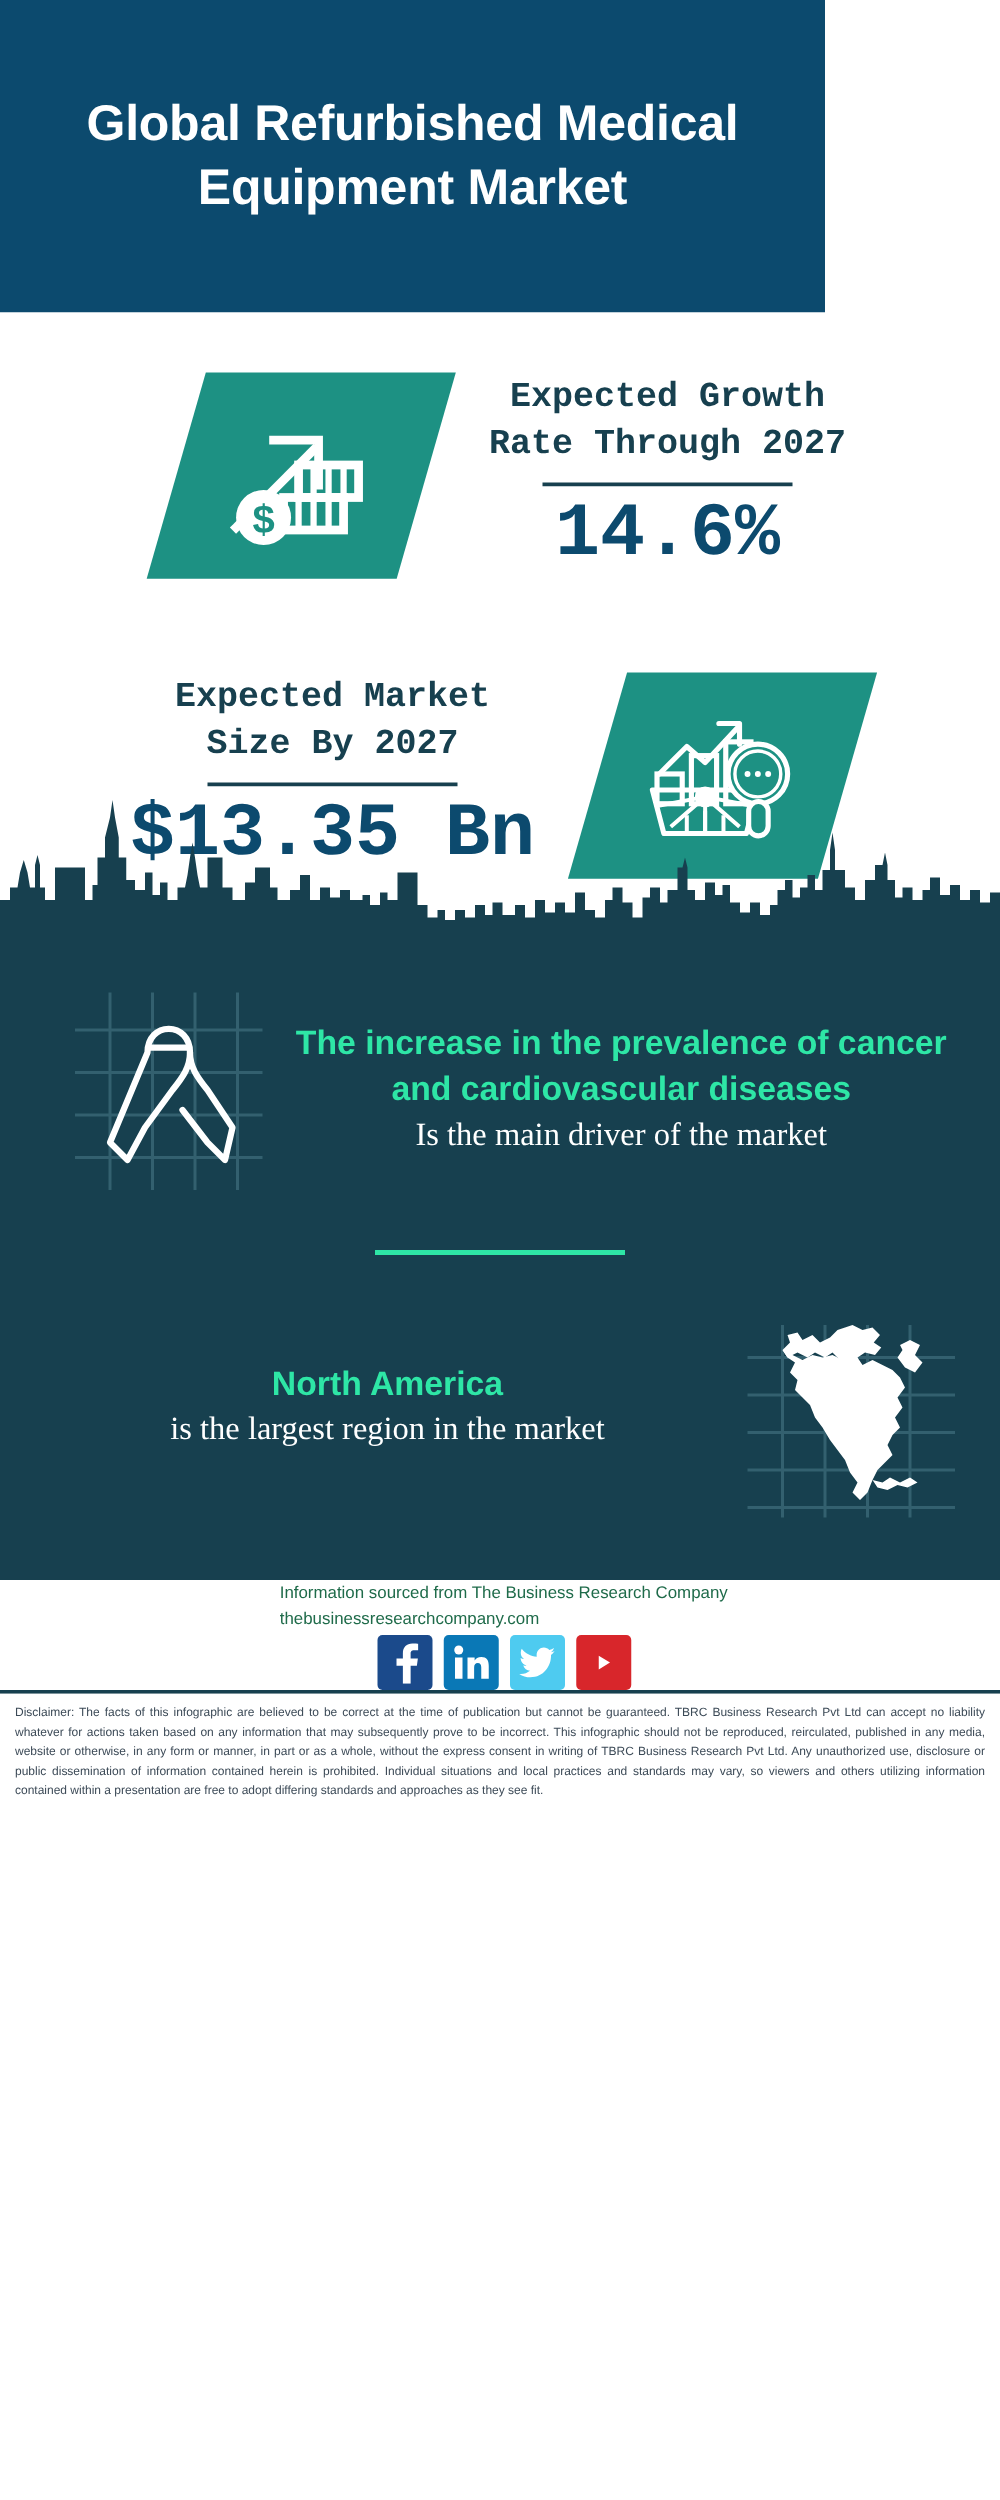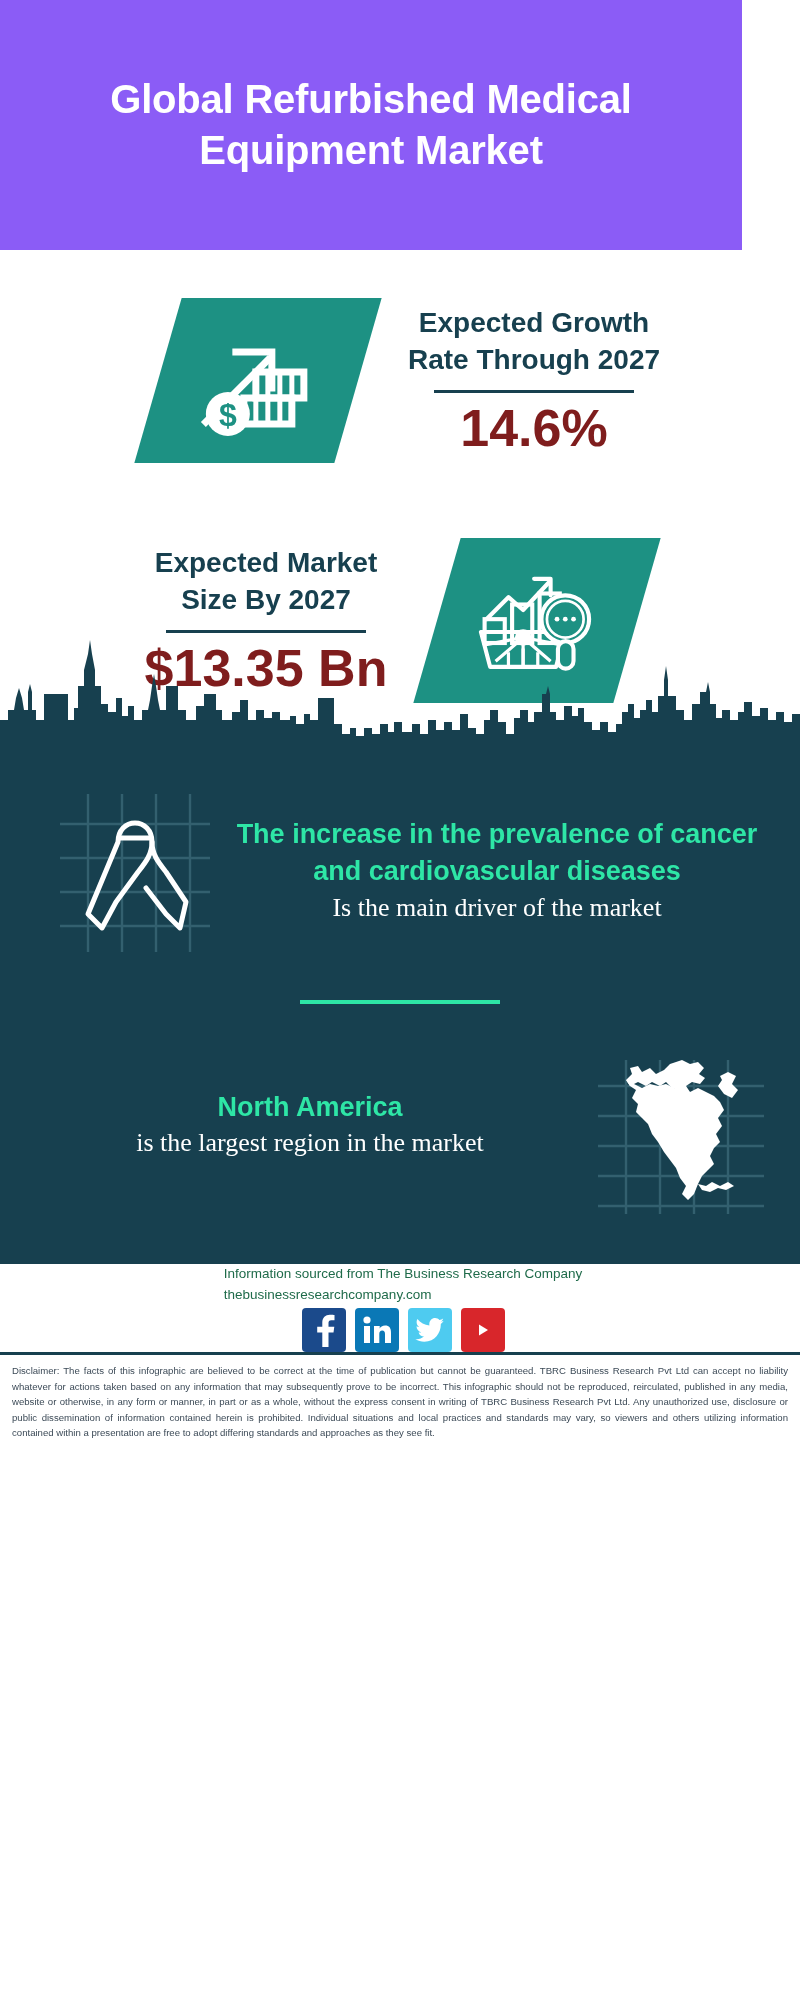--- a/index.html
+++ b/index.html
@@ -16,23 +16,23 @@
   }
   .page {
     width: 800px;
     height: 2000px;
     position: relative;
     background: #ffffff;
   }
 
   
   .header {
-    width: 742px;
+    width: 660px;
     height: 250px;
-    background: #8b5cf6;
+    background: #0c4a6e;
     display: flex;
     align-items: center;
     justify-content: center;
     box-sizing: border-box;
     padding: 0 40px;
   }
   .header-title {
     color: #ffffff;
     font-size: 40px;
     font-weight: bold;
@@ -68,38 +68,39 @@
     align-items: center;
     justify-content: center;
     transform: skewX(-16deg);
   }
   .para > svg { transform: skewX(16deg); }
 
   .stat-text {
     flex: 0 0 auto;
     text-align: center;
     padding: 0 10px;
+    font-family: Liberation Mono, monospace;
   }
   .stat-label {
     color: #17404f;
     font-size: 28px;
     font-weight: bold;
     line-height: 1.33;
     margin: 0;
     white-space: pre-line;
   }
   .stat-rule {
     width: 200px;
     height: 3px;
     background: #17404f;
     margin: 12px auto 8px auto;
   }
   .stat-value {
-    color: #7f1d1d;
-    font-size: 52px;
+    color: #0c4a6e;
+    font-size: 60px;
     font-weight: bold;
     line-height: 1.05;
     margin: 0;
   }
 
   .row-1 .para { margin-right: 40px; margin-left: 28px; }
   .row-2 .para { margin-left: 40px; margin-right: 28px; }
 
   
   .dark-wrap {

